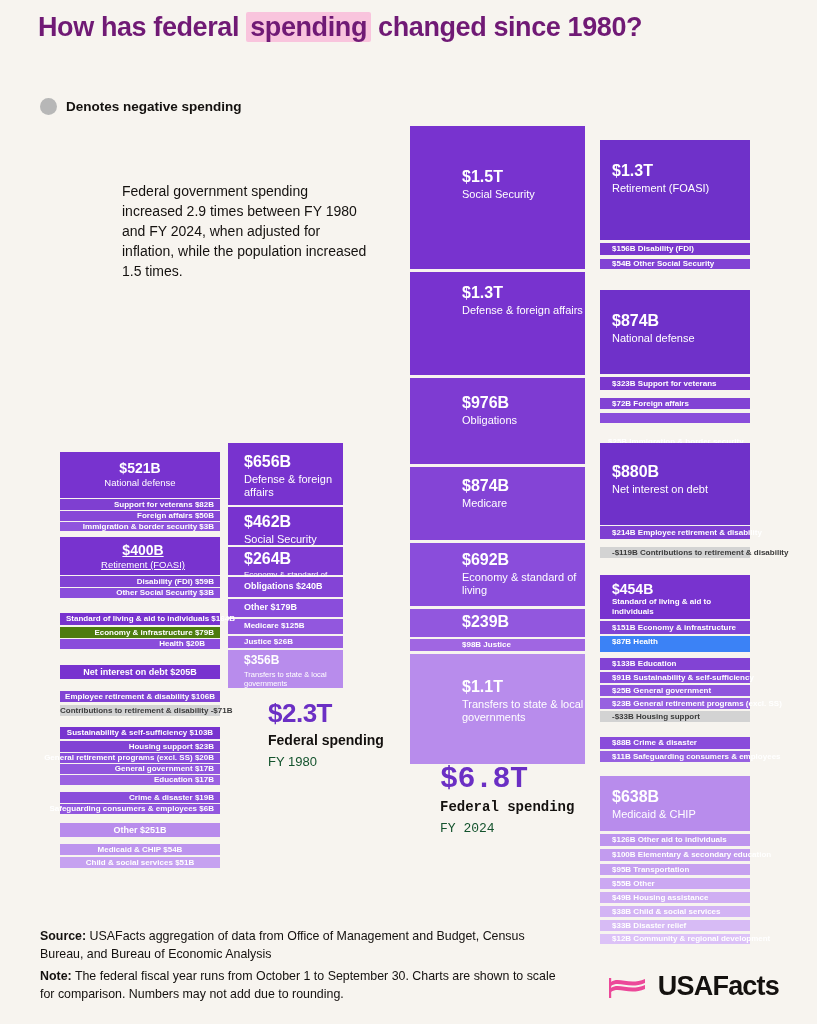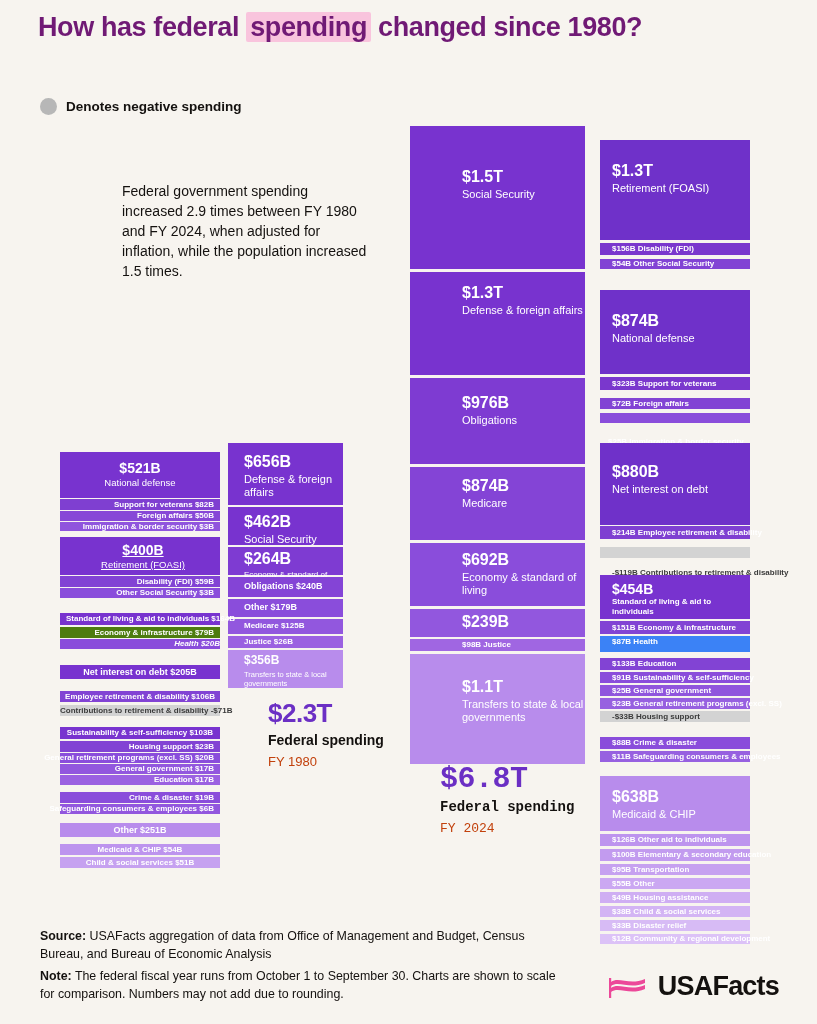--- a/index.html
+++ b/index.html
@@ -38,21 +38,21 @@
   .band .lbl { position:absolute; color:#fff; line-height:1.15; }
   .big-amt { font-size:16px; font-weight:bold; display:block; }
   .big-cat { font-size:11px; display:block; margin-top:2px; }
   .thin-label { position:absolute; font-size:8px; font-weight:bold; color:#fff; white-space:nowrap; }
   .thin-label.dark { color:#3b3b3b; }
 
   
   .total { position:absolute; }
   .total .t-amt { font-size:26px; font-weight:bold; color:#6b2fc4; letter-spacing:-0.5px; }
   .total .t-l1 { font-size:14px; font-weight:bold; color:#14110f; margin-top:3px; }
-  .total .t-l2 { font-size:13px; color:#c2410c; margin-top:6px; }
+  .total .t-l2 { font-size:13px; color:#14532d; margin-top:6px; }
   .total.big .t-amt { font-size:30px; }
 
   
   .footer {
     position:absolute; left:40px; bottom:20px; width:520px;
     font-size:12.4px; line-height:1.45; color:#14110f;
   }
   .footer b { font-weight:bold; }
   .brand { position:absolute; right:38px; bottom:22px; display:flex; align-items:center; gap:9px; }
   .brand-name { font-size:27px; font-weight:bold; letter-spacing:-0.8px; color:#14110f; }
@@ -172,21 +172,21 @@
       <span class="big-cat">Net interest on debt</span>
     </div>
   </div>
   <div class="band" style="left:600px; top:526px; width:150px; height:13px; background:#7f3fd1;">
     <div class="thin-label" style="left:12px; top:2px;">
       <span>$214B</span>
       <span>Employee retirement &amp; disability</span>
     </div>
   </div>
   <div class="band" style="left:600px; top:547px; width:150px; height:11px; background:#d3d3d3;">
-    <div class="thin-label dark" style="left:12px; top:1px;margin-top:20px;">
+    <div class="thin-label dark" style="left:12px; top:1px;">
       <span>-$119B</span>
       <span>Contributions to retirement &amp; disability</span>
     </div>
   </div>
 
   <div class="band" style="left:600px; top:575px; width:150px; height:44px; background:#7833cf;">
     <div class="thin-label" style="left:12px; top:6px; font-size:12px;">
       <span style="font-size:14px;">$454B</span>
     </div>
     <div class="thin-label" style="left:12px; top:22px; font-size:8px; line-height:1.2; white-space:normal; width:110px;">
@@ -404,21 +404,21 @@
       <span>$164B</span>
     </div>
   </div>
   <div class="band" style="left:60px; top:627px; width:160px; height:11px; background:#4d7c0f;">
     <div class="thin-label" style="right:6px; top:1px;">
       <span>Economy &amp; infrastructure</span>
       <span>$79B</span>
     </div>
   </div>
   <div class="band" style="left:60px; top:639px; width:160px; height:10px; background:#8a4ddb;">
-    <div class="thin-label" style="right:0; top:0px;font-style:italic;">
+    <div class="thin-label" style="right:15px; top:0px;">
       <span>Health</span>
       <span>$20B</span>
     </div>
   </div>
 
   <div class="band" style="left:60px; top:665px; width:160px; height:14px; background:#7833cf;">
     <div class="thin-label" style="left:0; width:160px; top:2px; text-align:center; font-size:9px;">
       <span>Net interest on debt</span>
       <span>$205B</span>
     </div>

